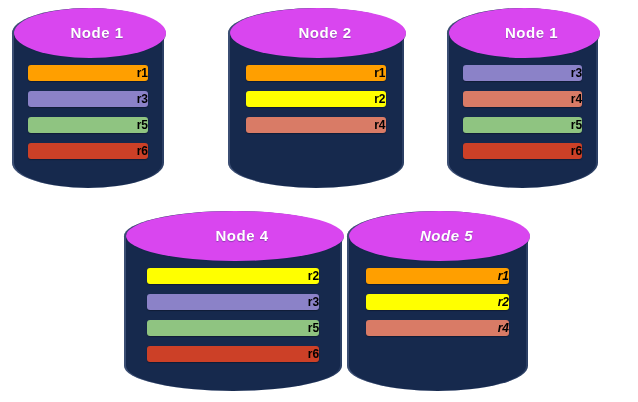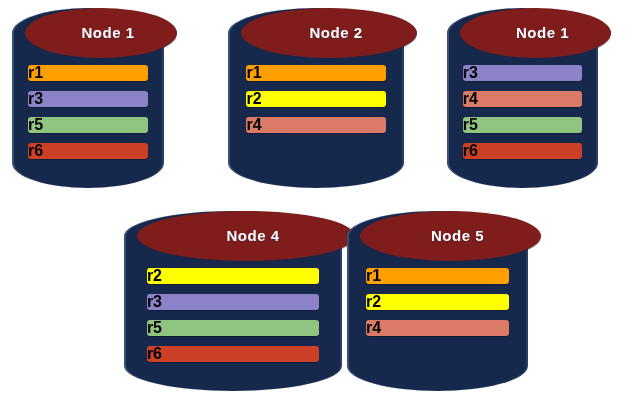--- a/index.html
+++ b/index.html
@@ -32,25 +32,25 @@
     width: 100%;
     height: 100%;
     background: #16294d;
     border-radius: 50% / 14%;
     box-shadow: inset 2px 0 0 0 rgba(120,140,180,0.38),
                 inset -2px 0 0 0 rgba(120,140,180,0.22);
   }
 
   .cyl-top {
     position: absolute;
-    left: 13px;
+    left: 2px;
     top: 0;
     width: 100%;
     height: 28%;
-    background: #7f1d1d;
+    background: #d946ef;
     border-radius: 50%;
     box-shadow: 0 1px 0 0 rgba(20,40,75,0.55);
   }
 
   .cyl-top-label {
     position: absolute;
     left: 0;
     right: 0;
     top: 50%;
     transform: translateY(-52%);
@@ -83,34 +83,34 @@
     position: relative;
     box-shadow: 0 1px 1px rgba(0,0,0,0.30);
   }
 
   .bar-label {
     position: absolute;
     left: 0;
     right: 0;
     top: 50%;
     transform: translateY(-50%);
-    text-align: left;
+    text-align: right;
     color: #000000;
     font-weight: bold;
-    font-size: 16px;
+    font-size: 12px;
     line-height: 1;
   }
 
   
   #node-0 { left: 12px;  top: 8px;   width: 152px; height: 180px; }
   #node-1 { left: 228px; top: 8px;   width: 176px; height: 180px; }
   #node-2 { left: 447px; top: 8px;   width: 151px; height: 180px; }
   
   #node-3 { left: 124px; top: 211px; width: 182px; height: 180px; padding-left: 36px; }
-  #node-4 { left: 347px; top: 211px; width: 181px; height: 180px; }
+  #node-4 { left: 347px; top: 211px; width: 181px; height: 180px; font-style: italic; }
 
   #node-0 .bars, #node-1 .bars, #node-2 .bars,
   #node-3 .bars, #node-4 .bars { top: 57px; }
 </style>
 </head>
 <body>
 
 <div id="diagram">
     <div class="node" id="node-0">
       <div class="cyl-body"></div>

